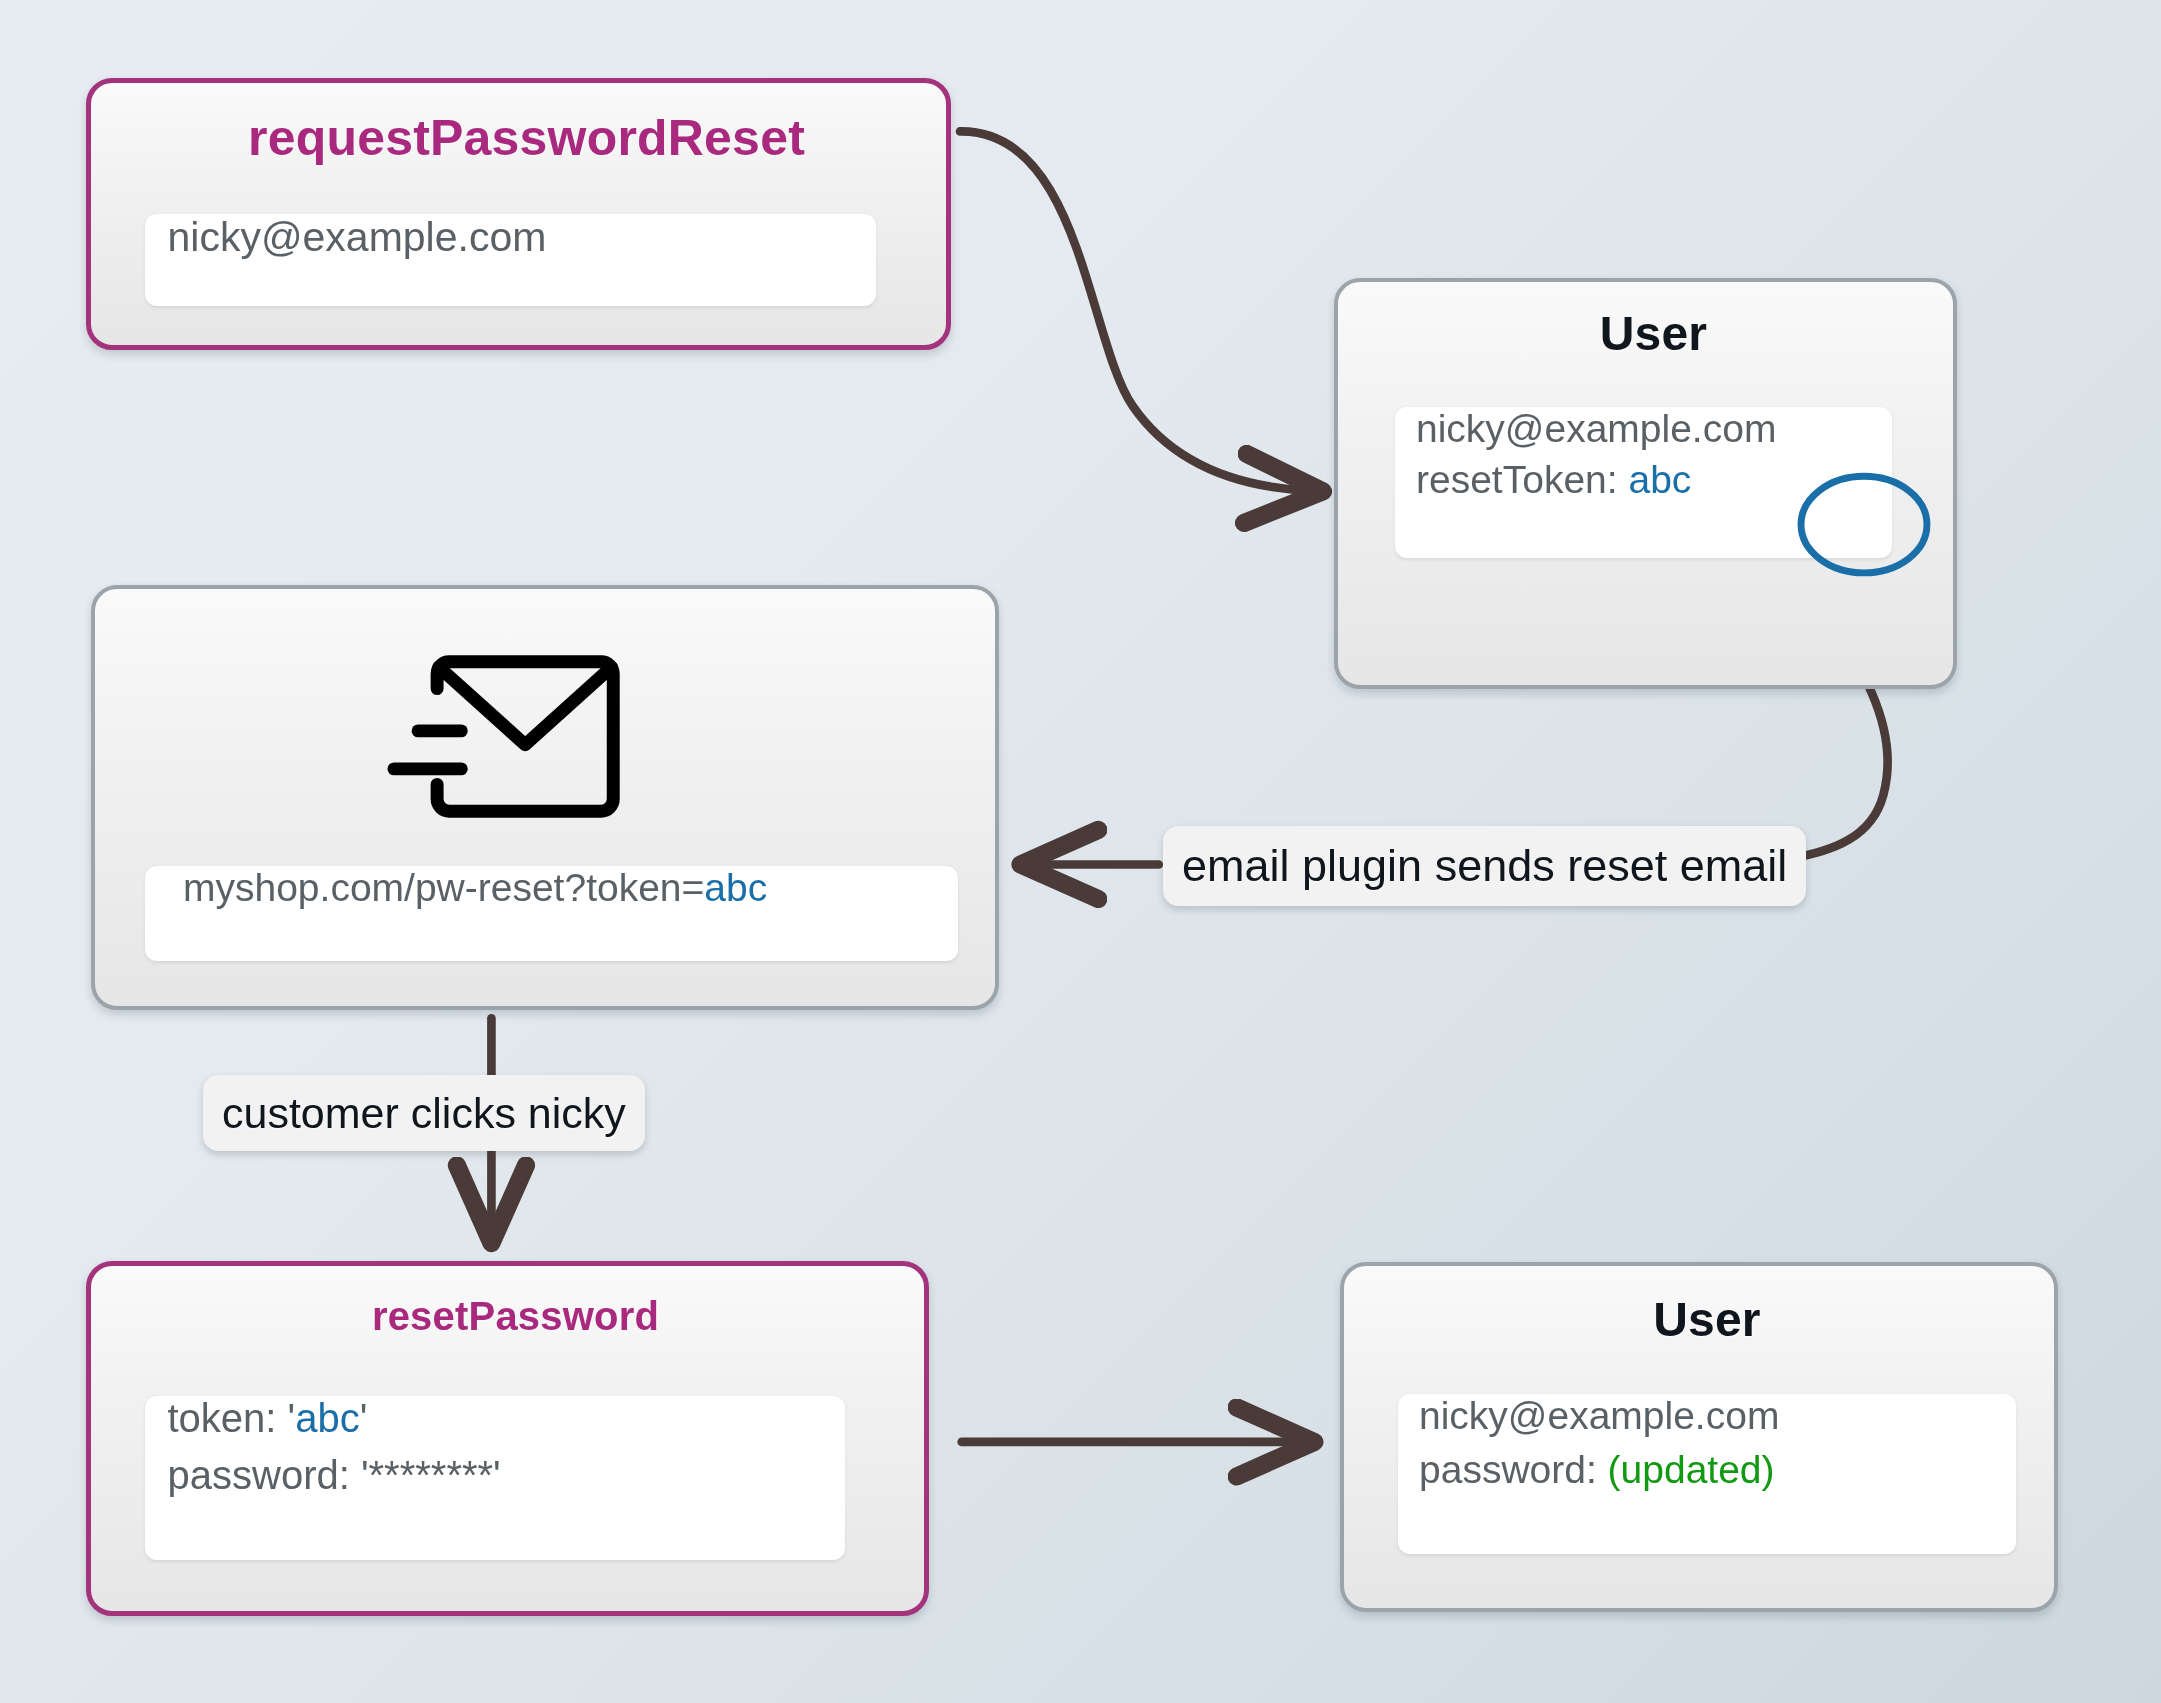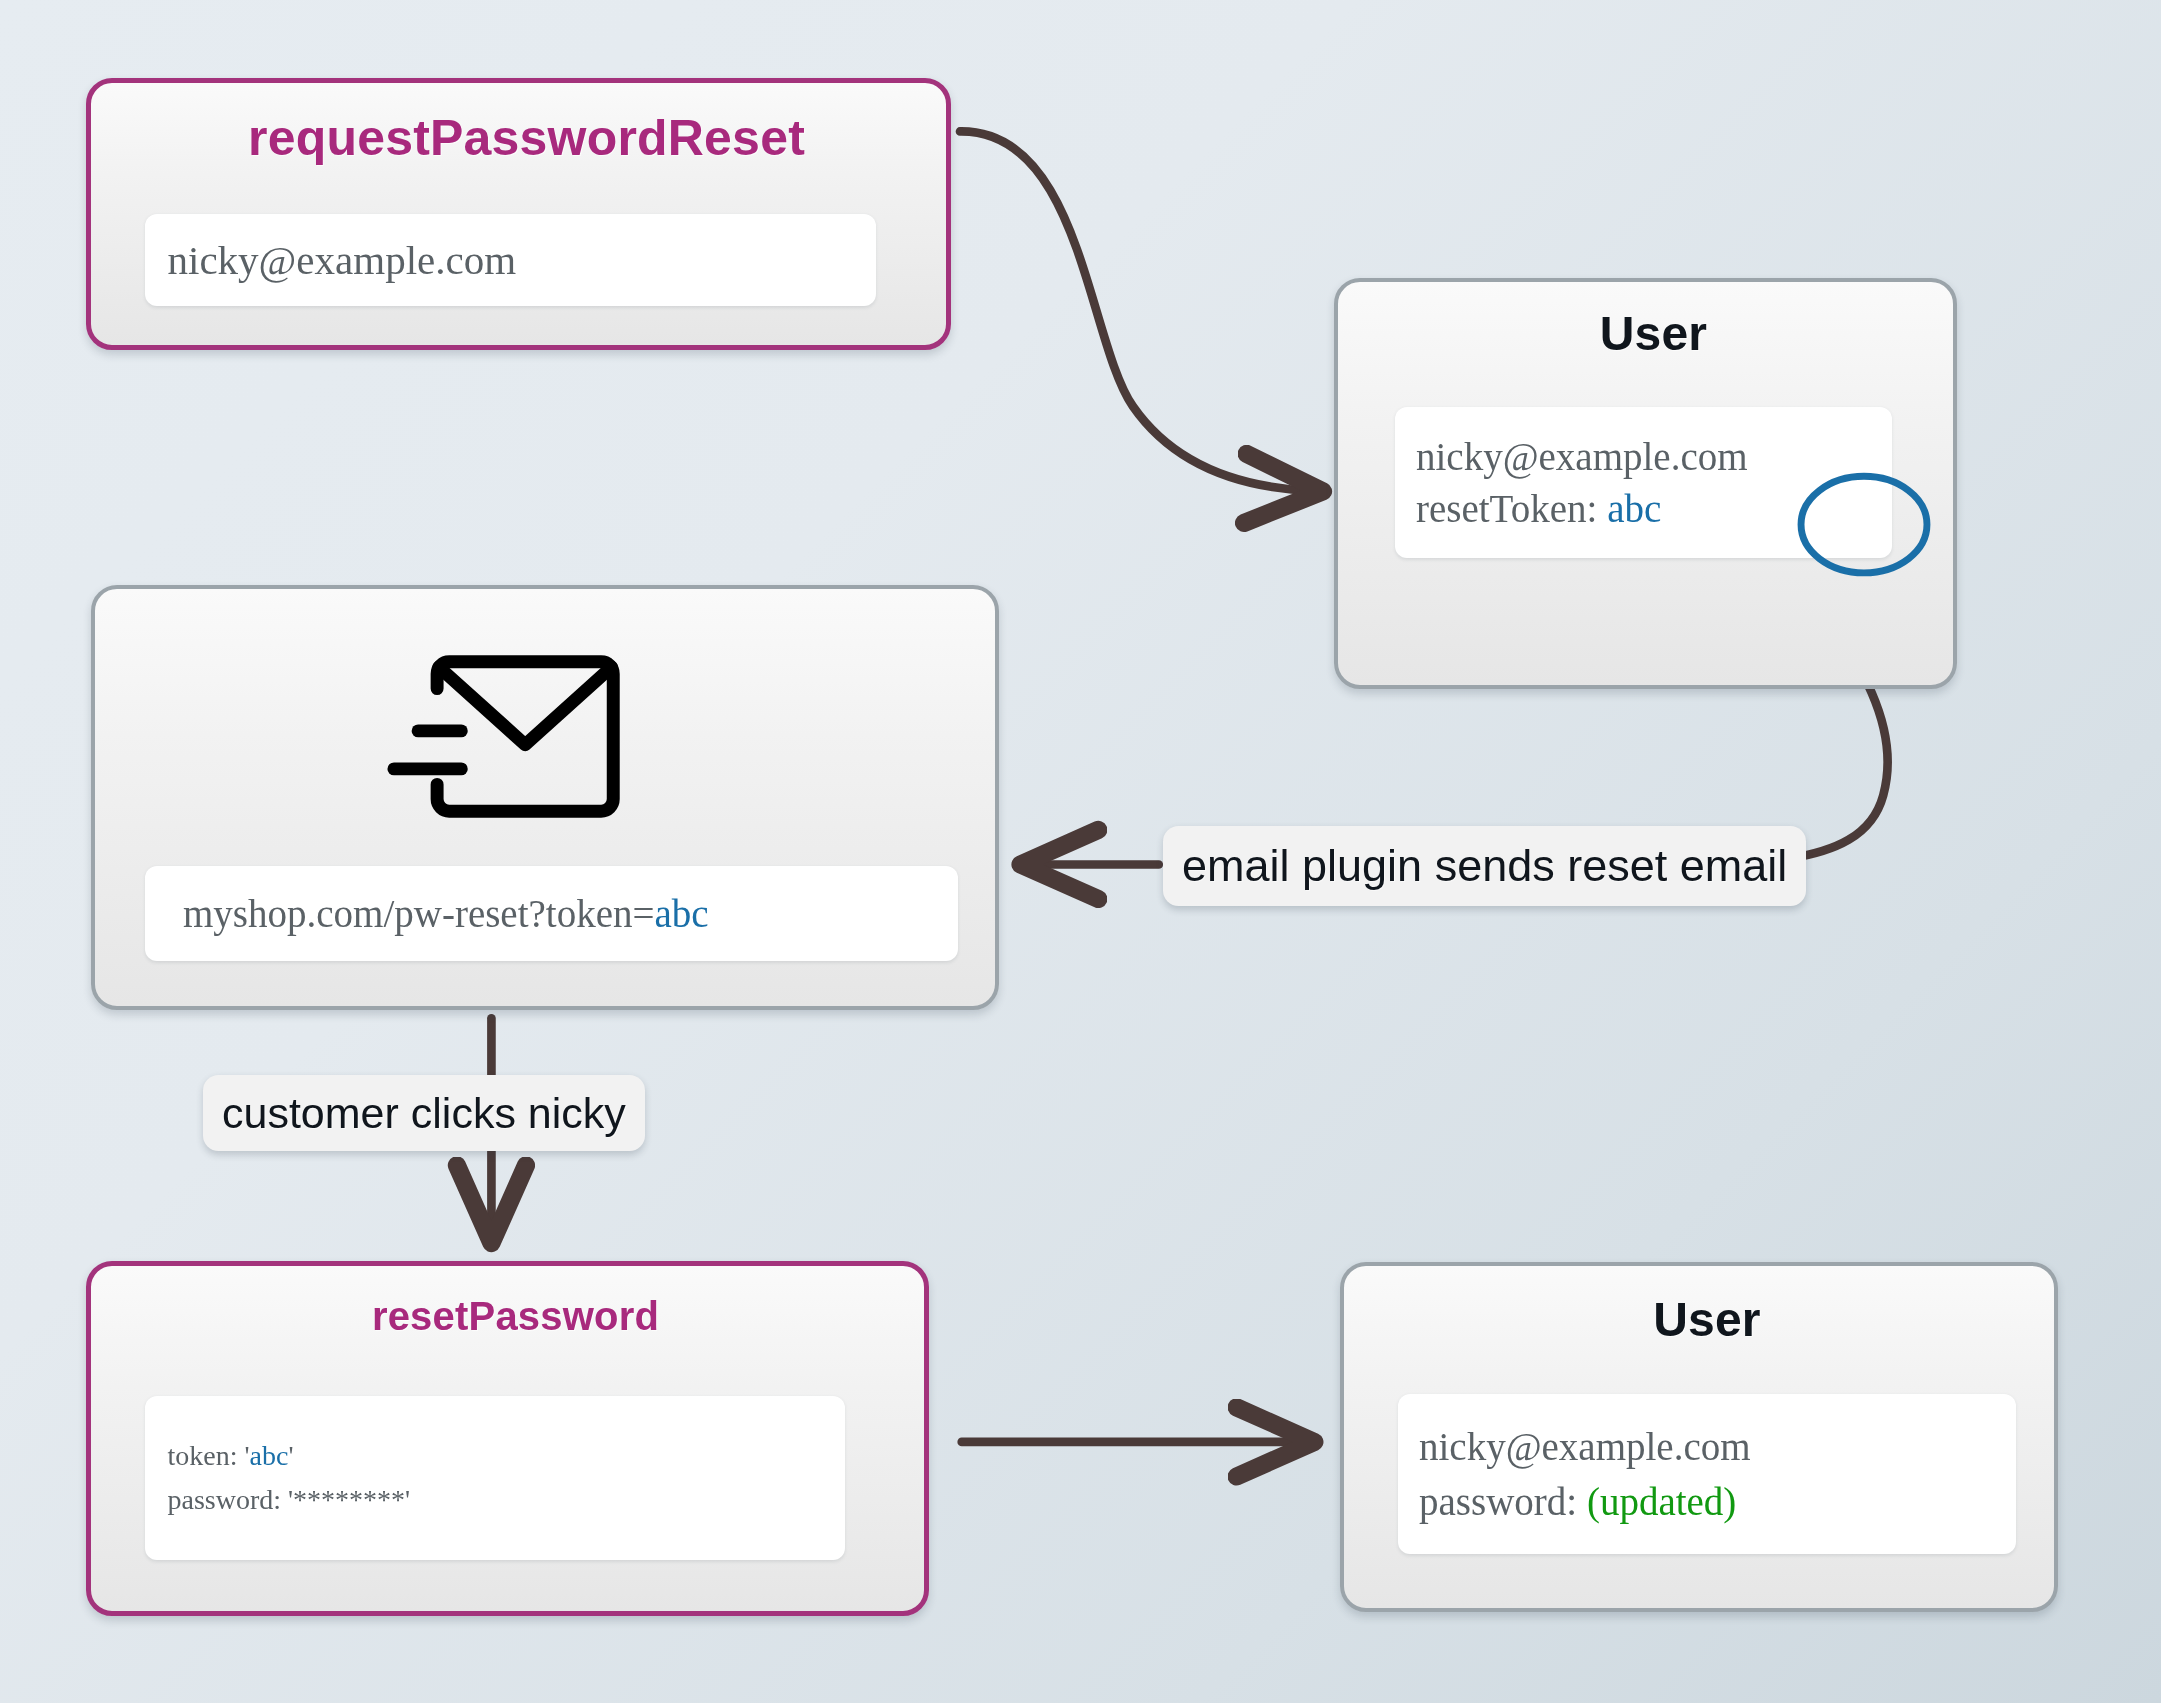--- a/index.html
+++ b/index.html
@@ -32,25 +32,24 @@
   }
   .title-pink{color:#a8297d;}
   .title-dark{color:#10161d;}
 
   
   .field{
     position:absolute;
     background:#ffffff;
     border-radius:12px;
     box-shadow:0 1.7px 3.5px rgba(40,55,70,.10);
-    font-family:Liberation Serif, serif;
+    font-family:Liberation Sans, sans-serif;
     color:#5a6166;
     display:flex;
     flex-direction:column;
-    justify-content:center;
     box-sizing:border-box;
   }
   .field .row{white-space:pre;}
   .tok-blue{color:#1a6fa8;}
   .tok-green{color:#119911;}
 
   
   .pill{
     position:absolute;
     background:#f2f2f2;
@@ -75,21 +74,21 @@
 
   #card-user-top{left:1334px;top:278px;width:623px;height:411px;}
   #card-user-top .card-title{top:24px;font-size:48px;}
   #card-user-top .field{left:57px;top:125px;width:497px;height:151px;font-size:39px;padding-left:21px;gap:7px;}
 
   #card-email{left:91px;top:585px;width:908px;height:425px;}
   #card-email .field{left:50px;top:277px;width:813px;height:95px;font-size:39px;padding-left:38px;}
 
   #card-reset{left:86px;top:1261px;width:843px;height:355px;}
   #card-reset .card-title{top:28px;font-size:40px;}
-  #card-reset .field{left:54px;top:130px;width:700px;height:164px;font-size:28px;padding-left:22.5px;gap:12px;}
+  #card-reset .field{left:54px;top:130px;width:700px;height:164px;font-size:40px;padding-left:22.5px;gap:12px;}
 
   #card-user-bottom{left:1340px;top:1262px;width:718px;height:350px;}
   #card-user-bottom .card-title{top:26px;font-size:48px;}
   #card-user-bottom .field{left:54px;top:128px;width:618px;height:160px;font-size:39px;padding-left:21px;gap:10.4px;}
 
   #pill-email-plugin{left:1163px;top:826px;height:80px;font-size:45px;}
   #pill-clicks-link{left:203px;top:1075px;height:76px;font-size:43px;}
 </style>
 </head>
 <body>

